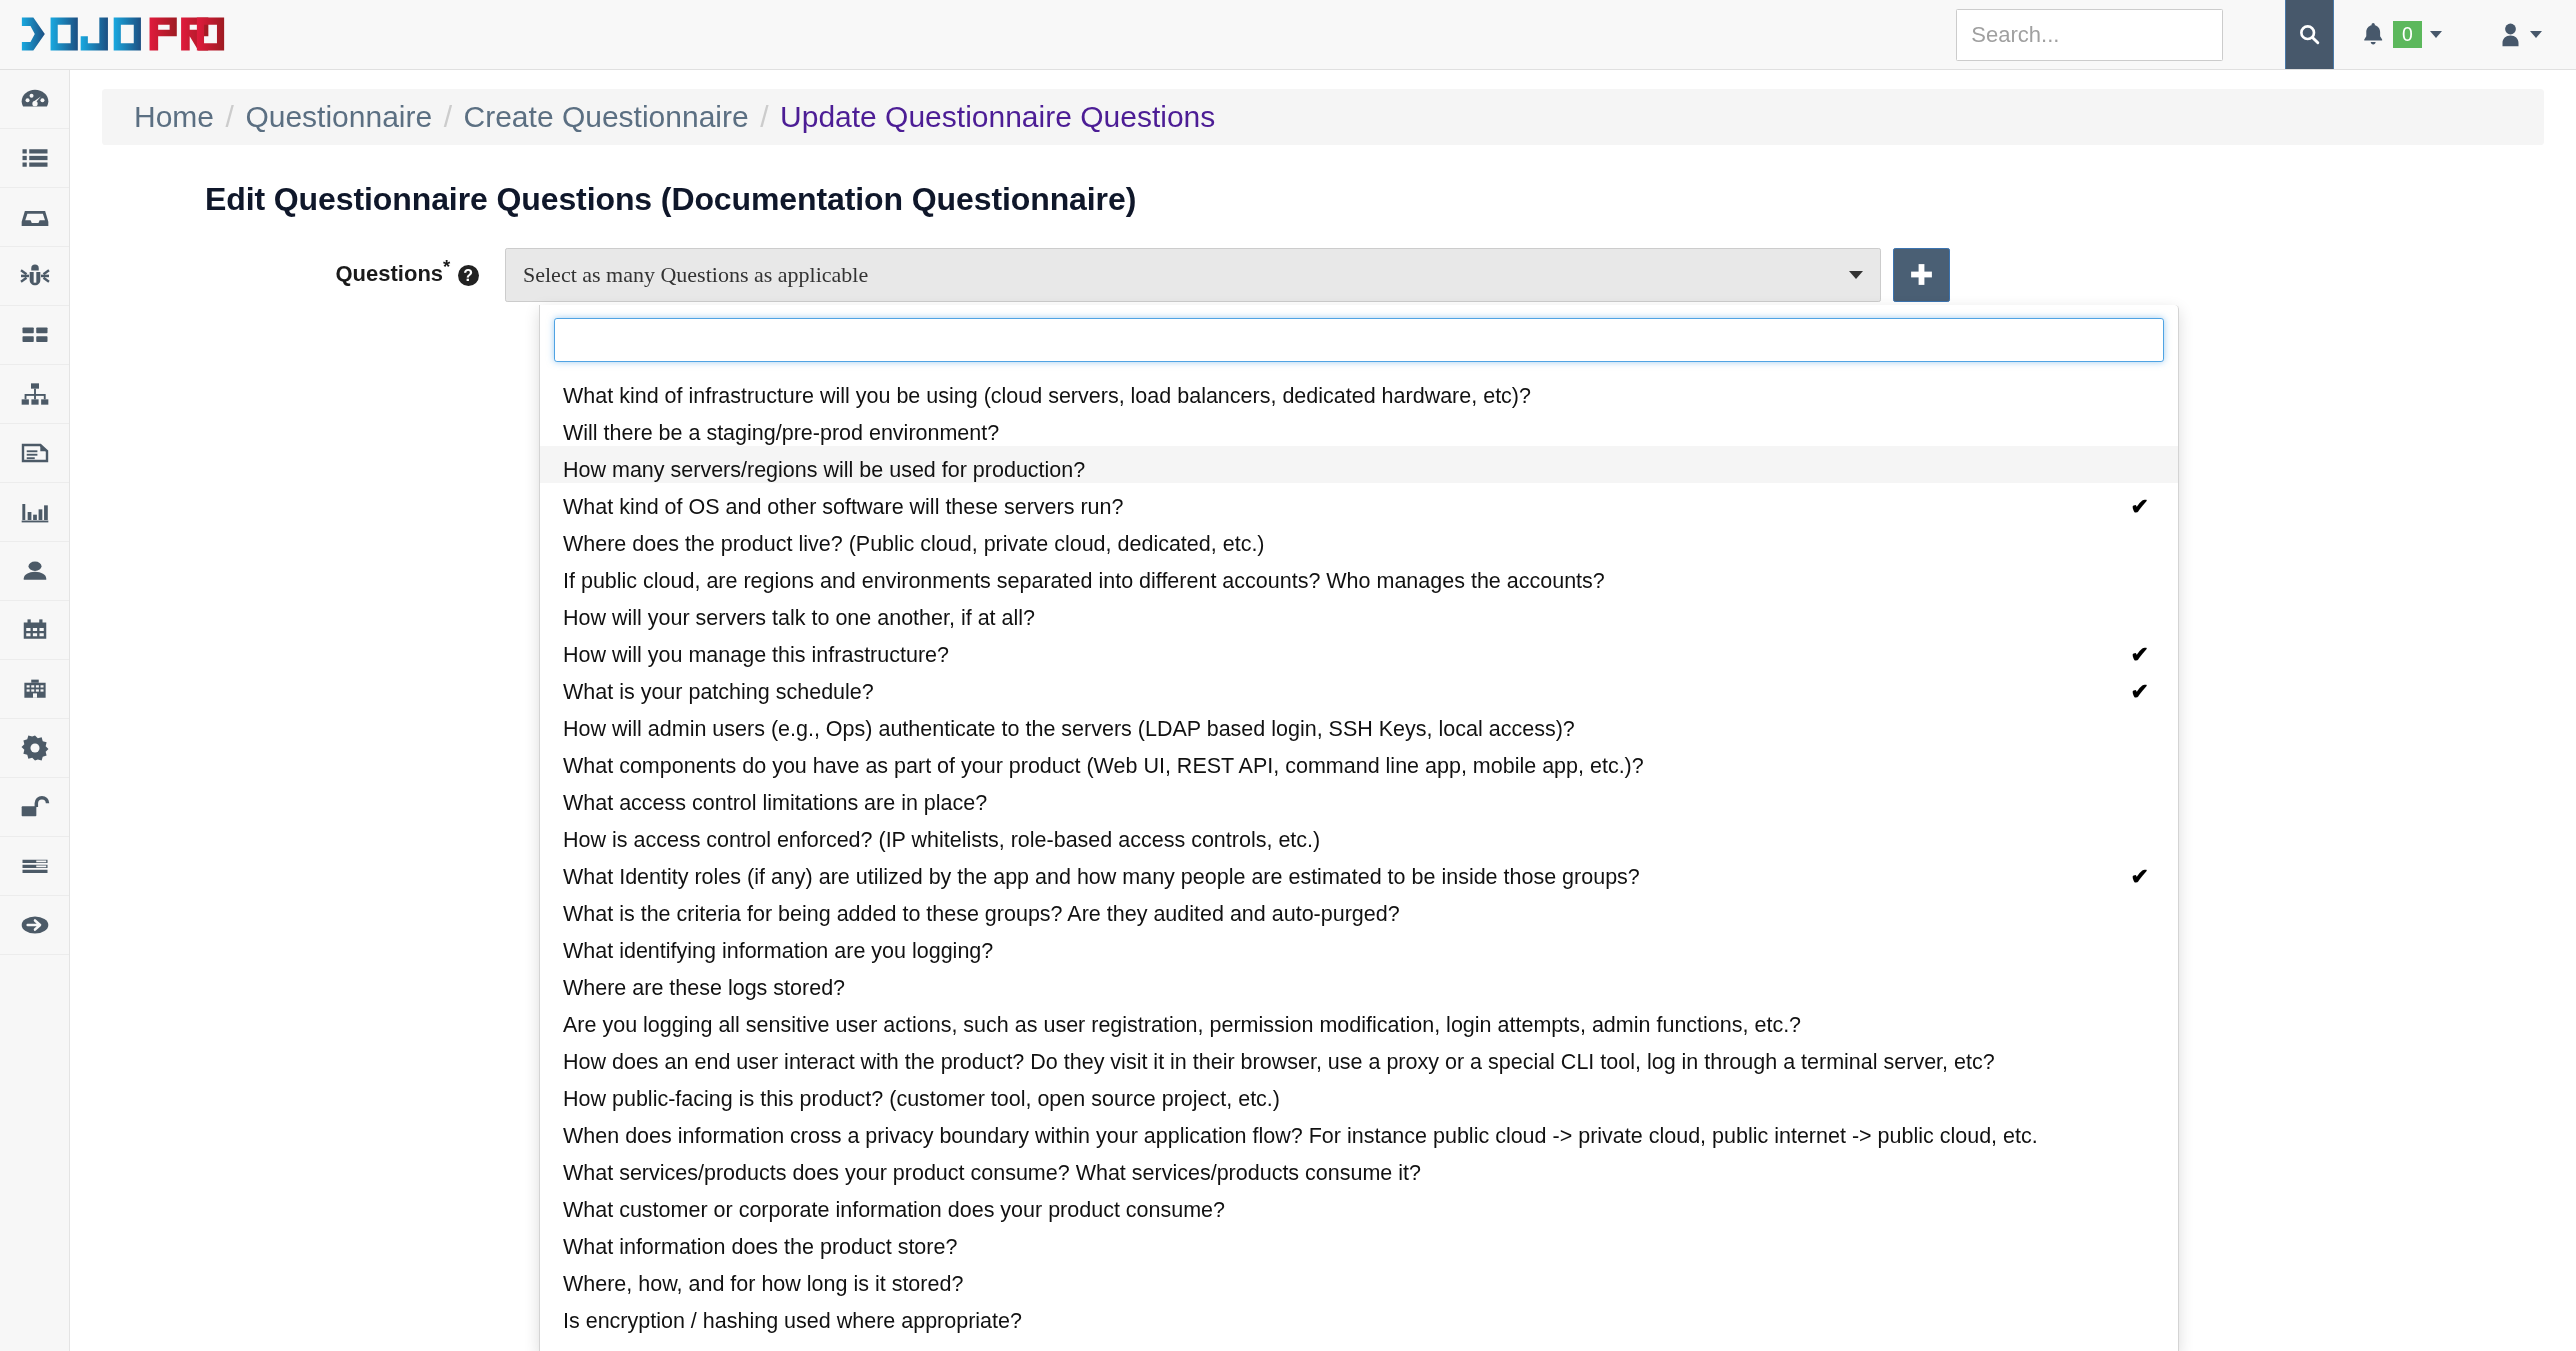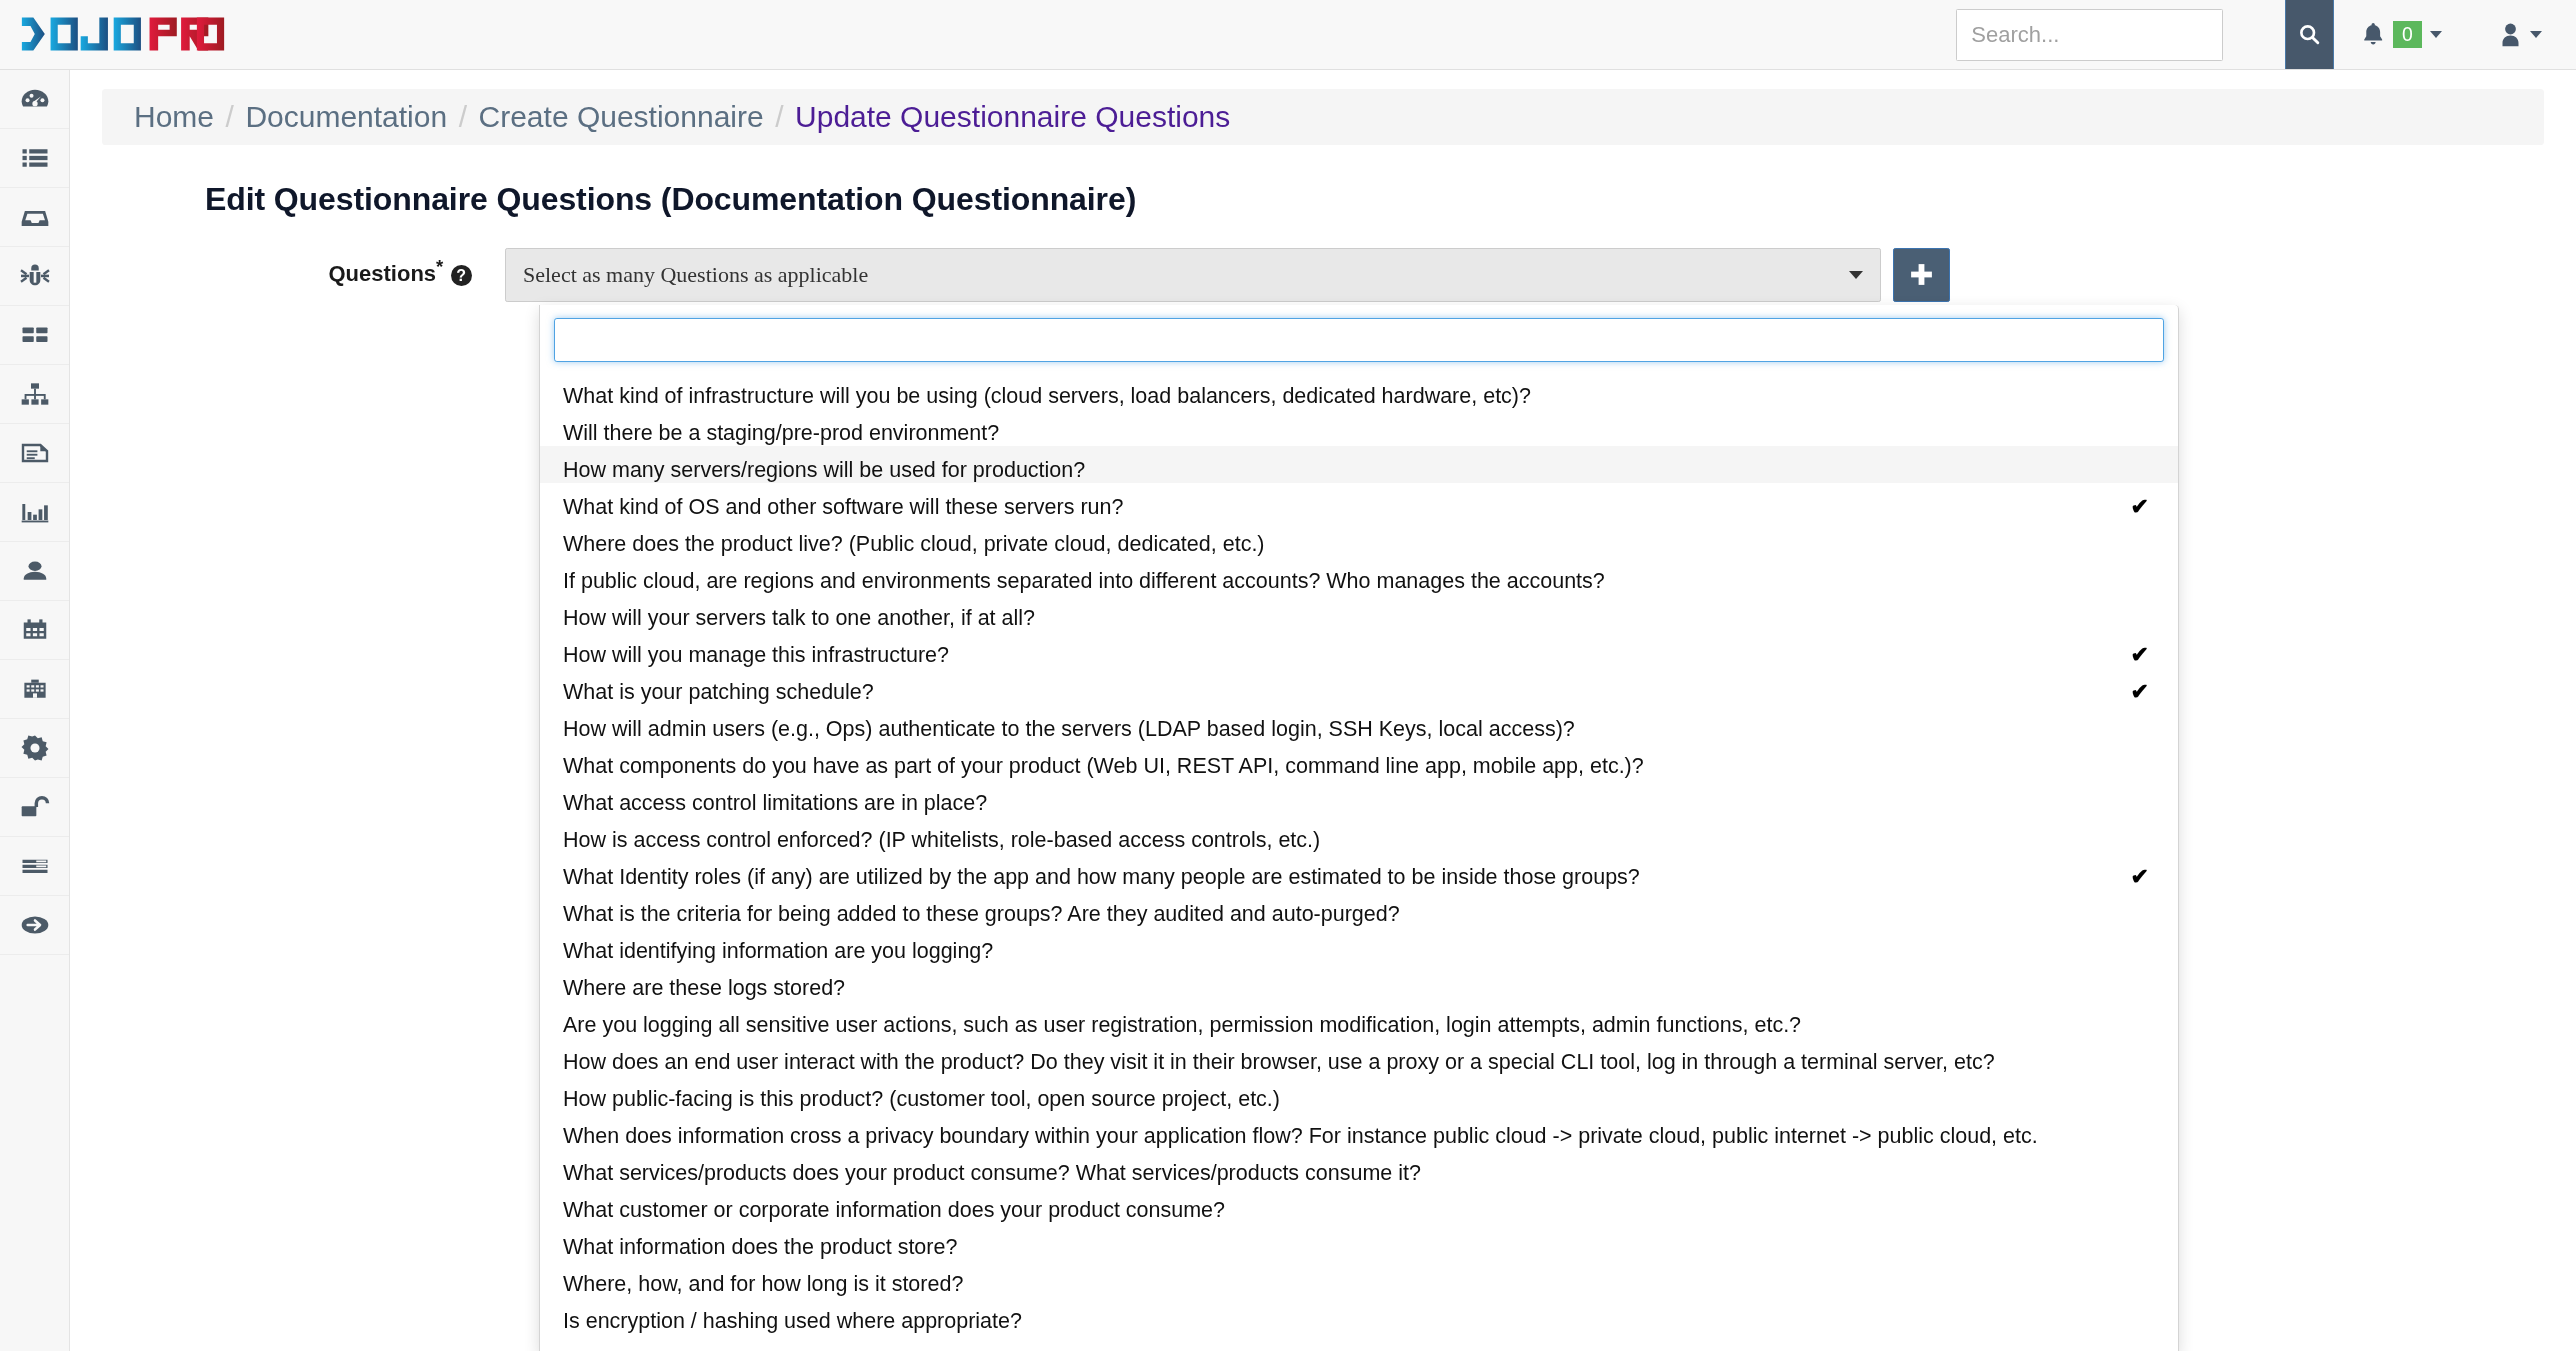--- a/index.html
+++ b/index.html
@@ -110,21 +110,21 @@
   }
 
   
   .form-row {
     position: relative;
     margin-top: 30px;
     display: flex; align-items: flex-start;
   }
   .form-label {
     width: 435px; text-align: right;
-    padding-top: 8.6px; padding-right: 33px;
+    padding-top: 8.6px; padding-right: 26px;
     font-size: 22px; font-weight: bold; color: #1a1a1a;
   }
   .req-star { font-size: 18.6px; vertical-align: super; }
   .help-icon {
     display: inline-block; width: 21.5px; height: 21.5px;
     border-radius: 50%; background: #222222; color: #ffffff;
     font-size: 16px; font-weight: bold; line-height: 21.5px;
     text-align: center; margin-left: 7.2px; vertical-align: 0.7px;
     cursor: pointer;
   }
@@ -418,21 +418,21 @@
     </svg>
   </div>
 
 </div>
 
 <div class="content">
 
   <div class="breadcrumb">
     <span class="crumb">Home</span>
     <span class="crumb-sep">/</span>
-    <span class="crumb">Documentation</span>
+    <span class="crumb">Questionnaire</span>
     <span class="crumb-sep">/</span>
     <span class="crumb">Create Questionnaire</span>
     <span class="crumb-sep">/</span>
     <span class="crumb active">Update Questionnaire Questions</span>
   </div>
 
   <h1 class="page-title">Edit Questionnaire Questions (Documentation Questionnaire)</h1>
 
   <div class="form-row">
     <div class="form-label">

